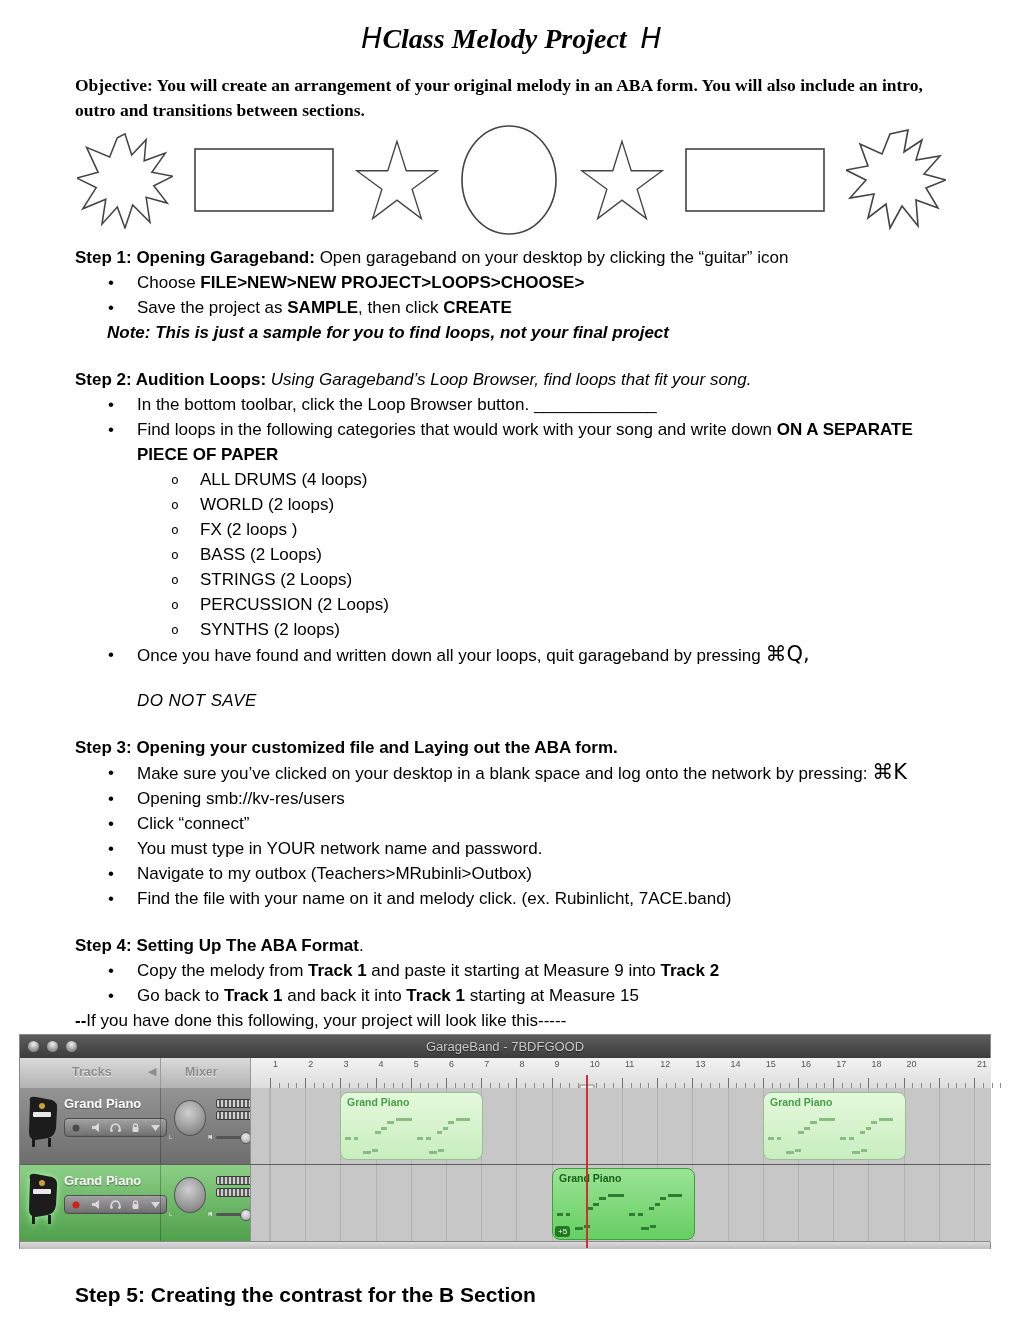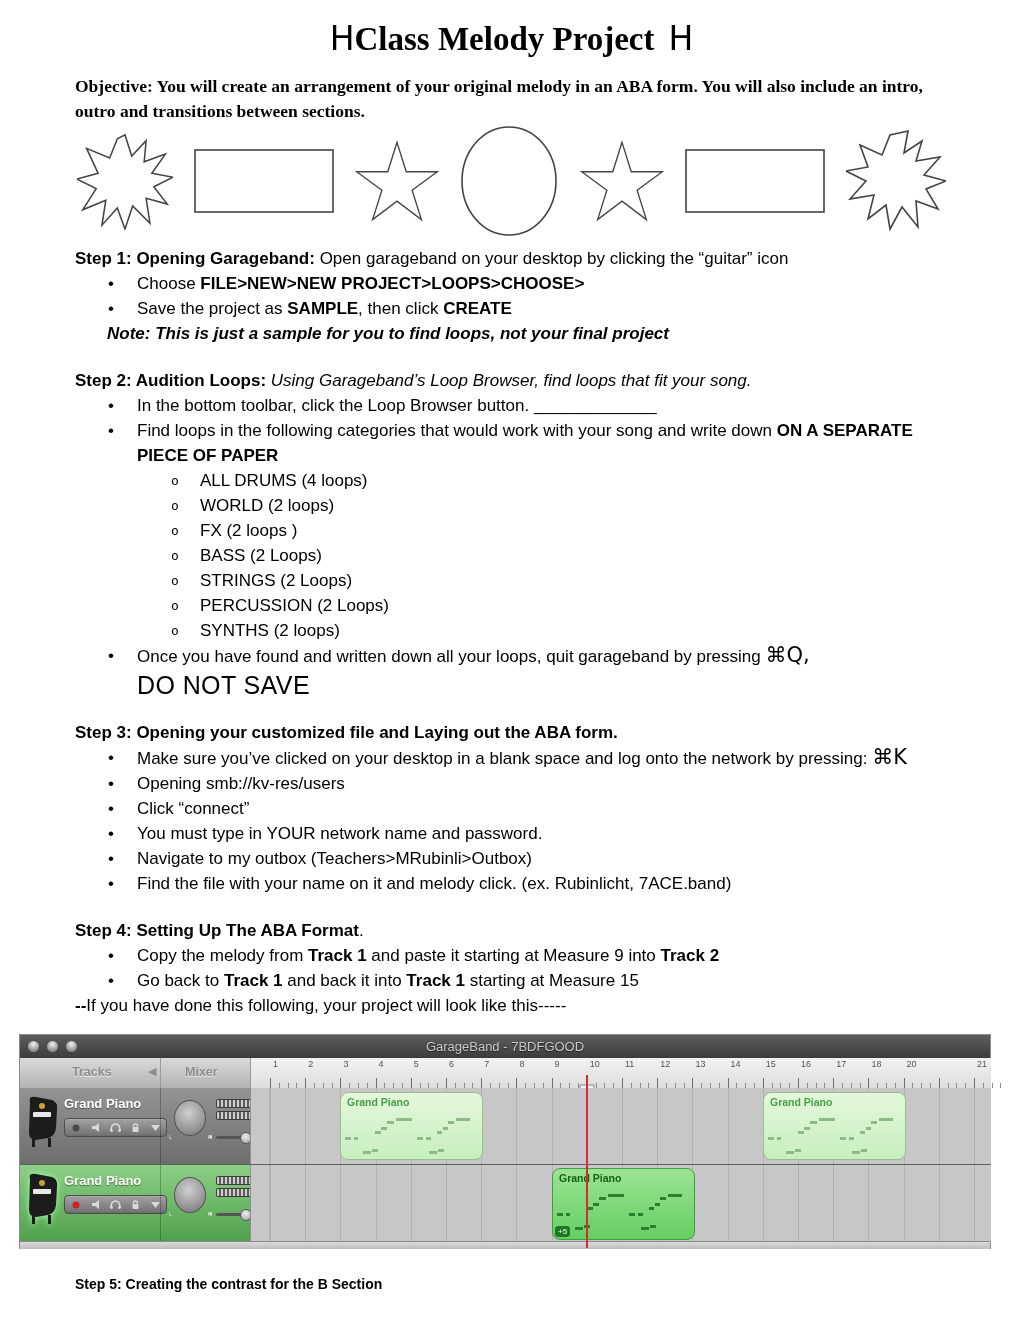--- a/index.html
+++ b/index.html
@@ -1,21 +1,21 @@
 <!DOCTYPE html>
 <html><head>
 <meta charset="utf-8">
 <style>
   html,body{margin:0;padding:0;background:#fff;}
   .page{position:relative;width:1020px;height:1320px;background:#fff;overflow:hidden;
         font-family:"Liberation Sans",sans-serif;color:#000;}
   .doc{padding:26px 72px 0 75px;font-size:17px;line-height:25px;}
 
-  .title{font-family:"Liberation Serif",serif;font-size:33px;font-weight:bold;
-         text-align:center;margin:0 0 22px 0;}
+  .title{font-family:"Liberation Serif",serif;font-size:28px;font-weight:bold;
+         text-align:center;margin:0 0 22px 0;font-style:italic;}
   .title .sym{font-family:"DejaVu Sans",sans-serif;font-weight:normal;}
   .title .sym.right{margin-left:14px;}
 
   .objective{font-family:"Liberation Serif",serif;font-weight:bold;font-size:17.5px;
              line-height:25px;margin:0 0 8px 0;}
 
   .shapes{display:flex;justify-content:space-between;align-items:center;
           height:98px;margin:2px 2px 16px 2px;}
   .shapes svg{display:block;}
   .shape-stroke{fill:#fff;stroke:#444;stroke-width:1.6;}
@@ -25,21 +25,21 @@
   ul{list-style:none;margin:0;padding:0;}
   li{position:relative;}
   li.l1{padding-left:62px;}
   li.l1::before{content:"\2022";position:absolute;left:33px;font-size:17px;}
   li.l2{padding-left:125px;}
   li.l2::before{content:"o";position:absolute;left:96px;font-family:"DejaVu Sans Mono",monospace;font-size:13px;}
   .note{padding-left:32px;}
   .b{font-weight:bold;}
   .i{font-style:italic;}
   .cmd{font-family:"DejaVu Sans",sans-serif;font-size:21px;}
-  .dns{display:block;font-size:25px;letter-spacing:.4px;margin-top:4px;}
+  .dns{display:block;font-size:17px;letter-spacing:.4px;margin-top:20px;font-style:italic;}
   .dashline{margin:0;}
 
   
   .gb{position:absolute;left:20px;top:1035px;width:970px;height:213px;
       font-family:"Liberation Sans",sans-serif;box-shadow:0 0 0 1px #8a8a8a;}
   .gb-titlebar{position:absolute;left:0;top:0;width:100%;height:23px;
       background:linear-gradient(#5d5d5d,#3c3c3c);display:flex;align-items:center;}
   .gb-title{position:absolute;left:0;right:0;text-align:center;color:#c9c9c9;
       font-size:13px;text-shadow:0 1px 1px #222;}
   .tl{width:11px;height:11px;border-radius:50%;margin-left:8px;
@@ -103,21 +103,21 @@
   .trow2 .region .rlabel{color:#136413;}
   .trow2 .region .nrect{fill:#2f7d2f;}
   .badge{position:absolute;left:2px;bottom:2px;background:#1f7a1f;color:#eaffea;
       font-size:8px;border-radius:3px;padding:1px 3px;}
 
   .gb-bottom{position:absolute;left:0;top:206px;width:100%;height:7px;
       background:linear-gradient(#dcdcdc,#bdbdbd);border-top:1px solid #8a8a8a;}
   .playhead-line{position:absolute;left:566px;top:40px;width:2px;height:173px;background:#cc3030;}
   .playhead-tri{position:absolute;left:559px;top:26px;}
 
-  .step5{position:absolute;left:75px;top:1262px;font-size:14px;font-weight:bold;}
+  .step5{position:absolute;left:75px;top:1262px;font-size:21px;font-weight:bold;}
 </style>
 </head>
 <body>
 
 <div class="page">
   <div class="doc">
 
     <h1 class="title"><span class="sym">H</span><span>Class Melody Project</span><span class="sym right">H</span></h1>
 
     <p class="objective"><span class="b">Objective:  You will create an arrangement of your original melody in an ABA form. You will also include an intro, outro and transitions between sections.</span></p>

